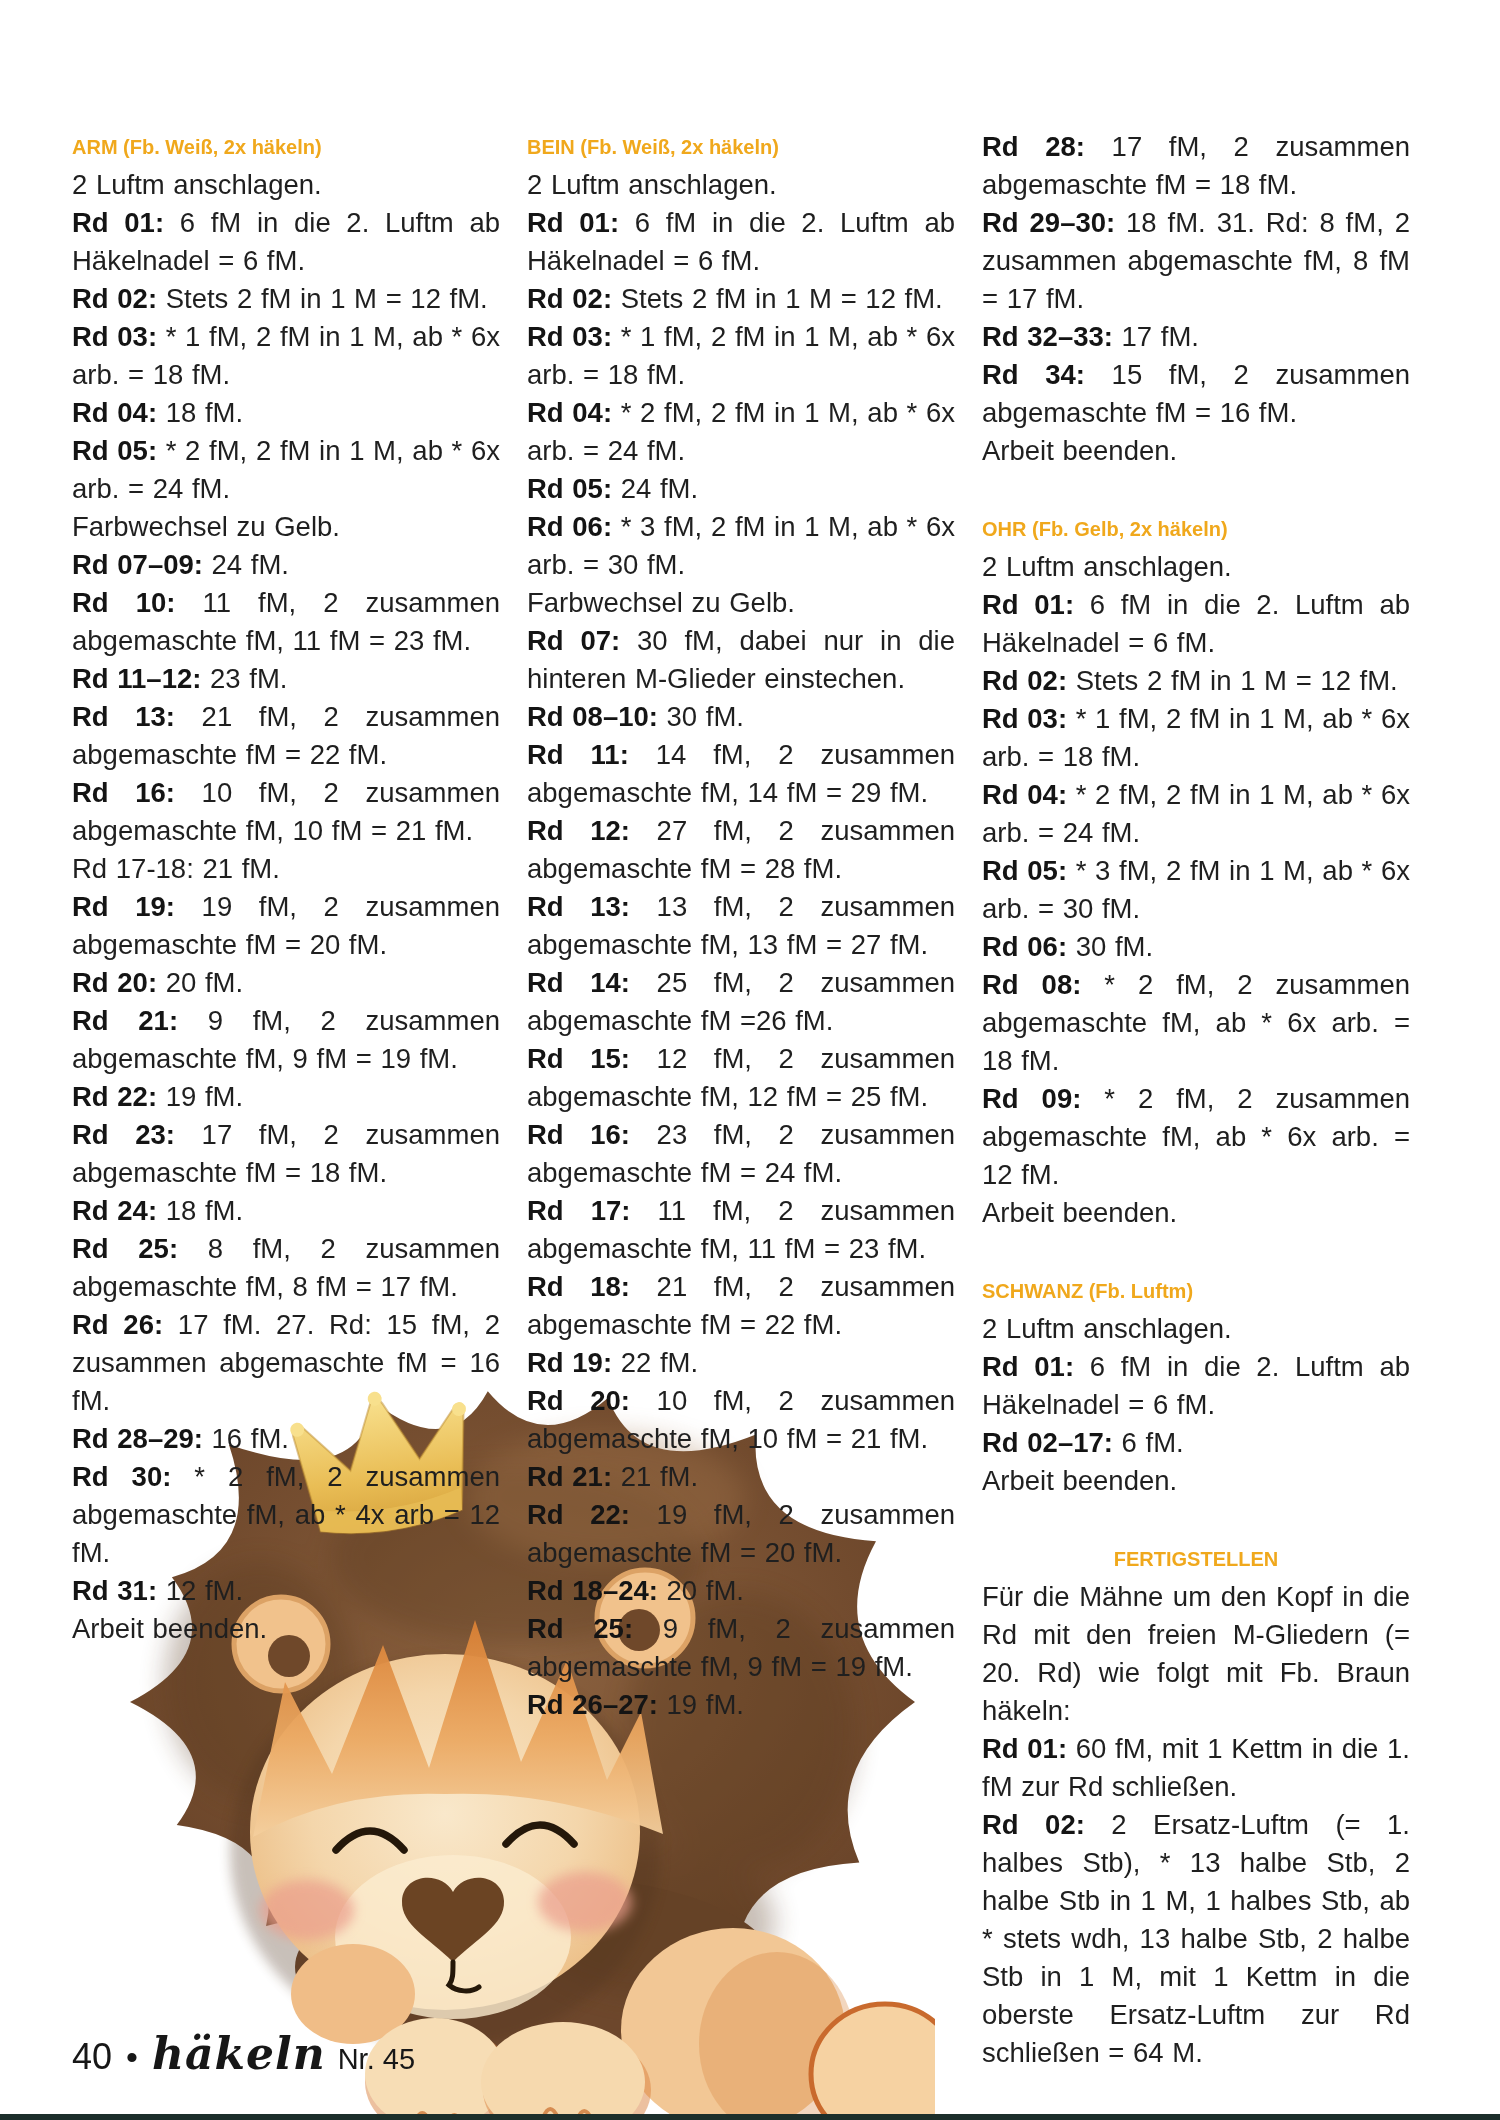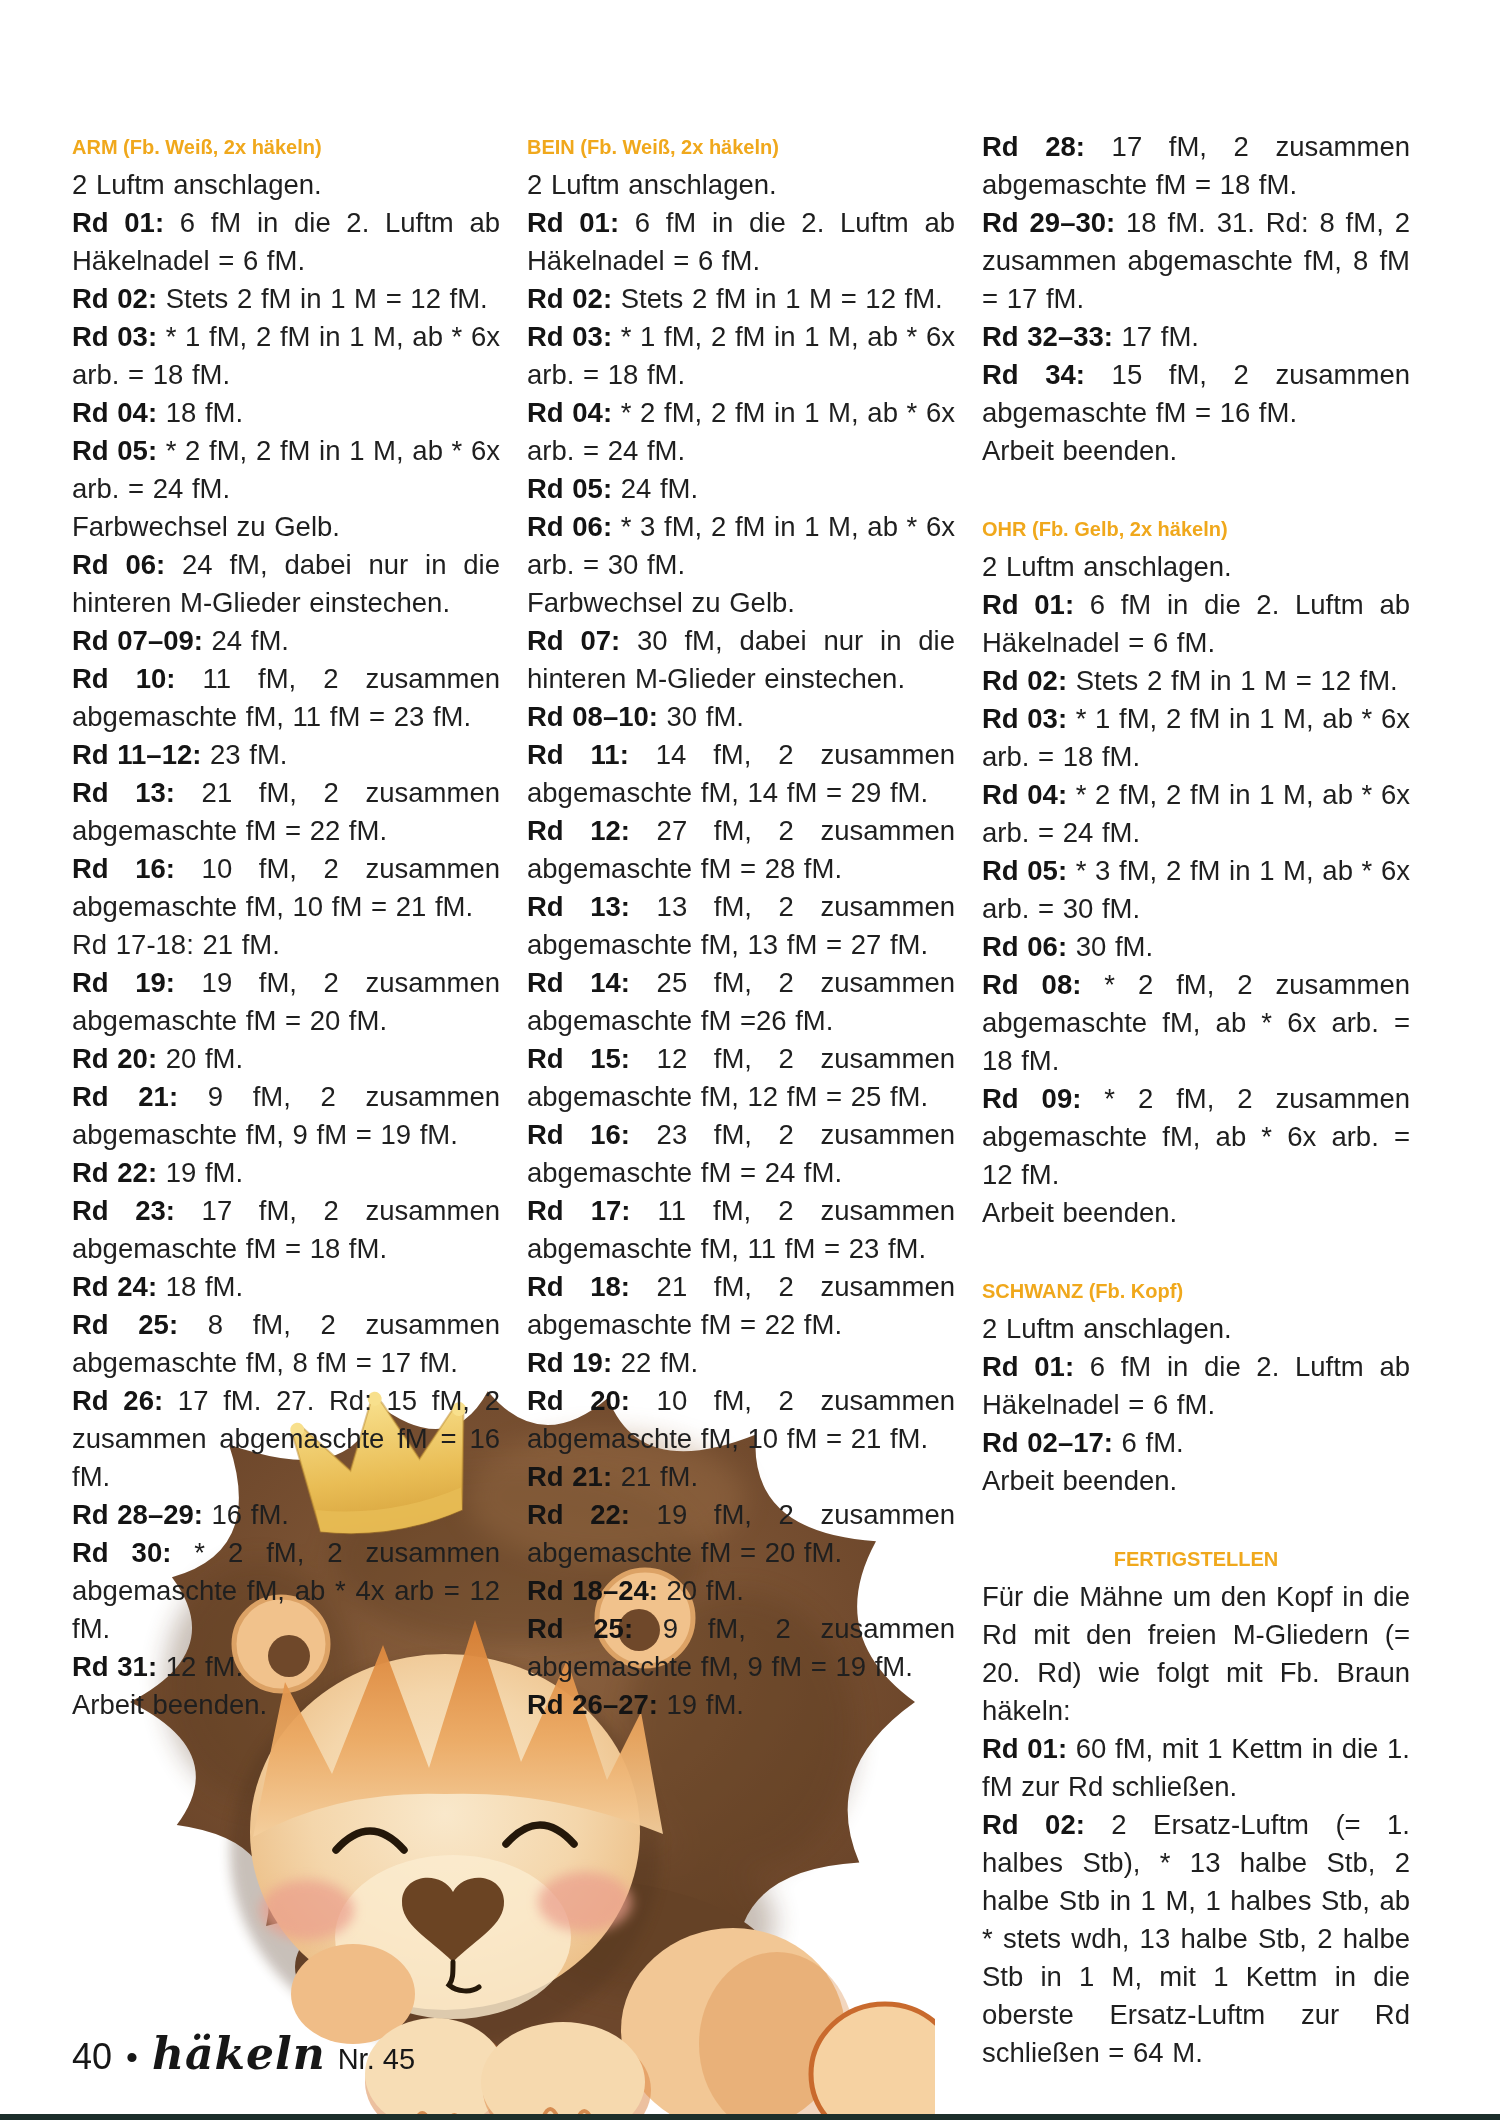--- a/index.html
+++ b/index.html
@@ -29,21 +29,20 @@
     <div class="col">
       <section class="sec">
         <h2 class="hd" style="color: rgb(240, 168, 28);">ARM (Fb. Weiß, 2x häkeln)</h2>
         <p class="para">2 Luftm anschlagen.</p>
         <p class="para"><strong class="rd">Rd 01:</strong> 6 fM in die 2. Luftm ab Häkelnadel = 6 fM.</p>
         <p class="para"><strong class="rd">Rd 02:</strong> Stets 2 fM in 1 M = 12 fM.</p>
         <p class="para"><strong class="rd">Rd 03:</strong> * 1 fM, 2 fM in 1 M, ab * 6x arb. = 18 fM.</p>
         <p class="para"><strong class="rd">Rd 04:</strong> 18 fM.</p>
         <p class="para"><strong class="rd">Rd 05:</strong> * 2 fM, 2 fM in 1 M, ab * 6x arb. = 24 fM.</p>
         <p class="para">Farbwechsel zu Gelb.</p>
-        <p class="para"><strong class="rd">Rd 06:</strong> 24 fM, dabei nur in die hinteren M-Glieder einstechen.</p>
         <p class="para"><strong class="rd">Rd 07–09:</strong> 24 fM.</p>
         <p class="para"><strong class="rd">Rd 10:</strong> 11 fM, 2 zusammen abgemaschte fM, 11 fM = 23 fM.</p>
         <p class="para"><strong class="rd">Rd 11–12:</strong> 23 fM.</p>
         <p class="para"><strong class="rd">Rd 13:</strong> 21 fM, 2 zusammen abgemaschte fM = 22 fM.</p>
         <p class="para"><strong class="rd">Rd 16:</strong> 10 fM, 2 zusammen abgemaschte fM, 10 fM = 21 fM.</p>
         <p class="para">Rd 17-18: 21 fM.</p>
         <p class="para"><strong class="rd">Rd 19:</strong> 19 fM, 2 zusammen abgemaschte fM = 20 fM.</p>
         <p class="para"><strong class="rd">Rd 20:</strong> 20 fM.</p>
         <p class="para"><strong class="rd">Rd 21:</strong> 9 fM, 2 zusammen abgemaschte fM, 9 fM = 19 fM.</p>
         <p class="para"><strong class="rd">Rd 22:</strong> 19 fM.</p>
@@ -102,21 +101,21 @@
         <p class="para"><strong class="rd">Rd 02:</strong> Stets 2 fM in 1 M = 12 fM.</p>
         <p class="para"><strong class="rd">Rd 03:</strong> * 1 fM, 2 fM in 1 M, ab * 6x arb. = 18 fM.</p>
         <p class="para"><strong class="rd">Rd 04:</strong> * 2 fM, 2 fM in 1 M, ab * 6x arb. = 24 fM.</p>
         <p class="para"><strong class="rd">Rd 05:</strong> * 3 fM, 2 fM in 1 M, ab * 6x arb. = 30 fM.</p>
         <p class="para"><strong class="rd">Rd 06:</strong> 30 fM.</p>
         <p class="para"><strong class="rd">Rd 08:</strong> * 2 fM, 2 zusammen abgemaschte fM, ab * 6x arb. = 18 fM.</p>
         <p class="para"><strong class="rd">Rd 09:</strong> * 2 fM, 2 zusammen abgemaschte fM, ab * 6x arb. = 12 fM.</p>
         <p class="para">Arbeit beenden.</p>
       </section>
       <section class="sec">
-        <h2 class="hd" style="color: rgb(240, 168, 28);">SCHWANZ (Fb. Kopf)</h2>
+        <h2 class="hd" style="color: rgb(240, 168, 28);">SCHWANZ (Fb. Luftm)</h2>
         <p class="para">2 Luftm anschlagen.</p>
         <p class="para"><strong class="rd">Rd 01:</strong> 6 fM in die 2. Luftm ab Häkelnadel = 6 fM.</p>
         <p class="para"><strong class="rd">Rd 02–17:</strong> 6 fM.</p>
         <p class="para">Arbeit beenden.</p>
       </section>
       <section class="sec">
         <h2 class="hd" style="color: rgb(240, 168, 28); text-align: center;">FERTIGSTELLEN</h2>
         <p class="para">Für die Mähne um den Kopf in die Rd mit den freien M-Gliedern (= 20. Rd) wie folgt mit Fb. Braun häkeln:</p>
         <p class="para"><strong class="rd">Rd 01:</strong> 60 fM, mit 1 Kettm in die 1. fM zur Rd schließen.</p>
         <p class="para"><strong class="rd">Rd 02:</strong> 2 Ersatz-Luftm (= 1. halbes Stb), * 13 halbe Stb, 2 halbe Stb in 1 M, 1 halbes Stb, ab * stets wdh, 13 halbe Stb, 2 halbe Stb in 1 M, mit 1 Kettm in die oberste Ersatz-Luftm zur Rd schließen = 64 M.</p>

